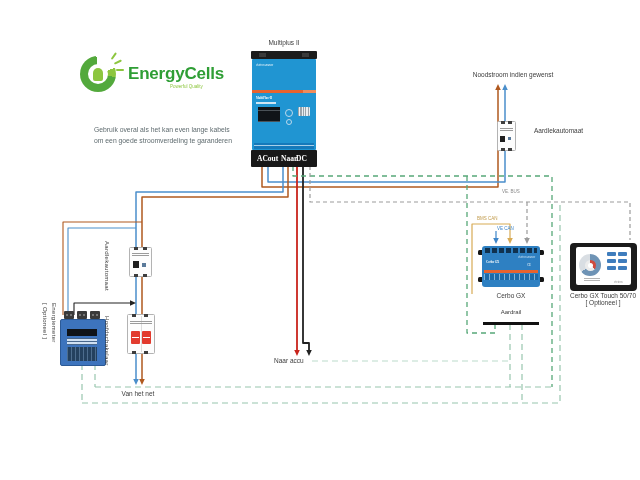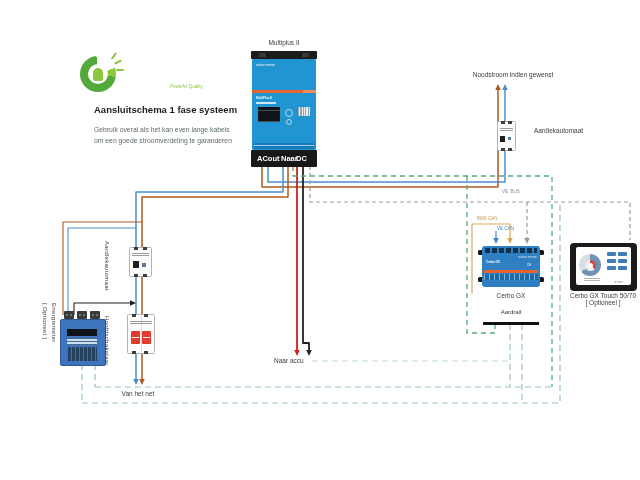--- a/index.html
+++ b/index.html
@@ -1,19 +1,19 @@
 <!DOCTYPE html>
 <html><head>
 <meta charset="utf-8">
 <style>
   html,body{margin:0;padding:0;background:#fff;}
   #canvas{position:relative;width:640px;height:480px;background:#ffffff;overflow:hidden;
           font-family:"Liberation Sans",sans-serif;color:#3c3c3c;}
   #wiresvg{position:absolute;left:0;top:0;width:640px;height:480px;z-index:1;}
-  .dev{position:absolute;z-index:2;}
+  .dev{position:absolute;z-index:2;font-family:Liberation Serif, serif;}
   .lbl{position:absolute;z-index:3;font-size:6.5px;color:#3c3c3c;white-space:nowrap;}
   .lbl.center{text-align:center;}
   .vlabel{position:absolute;z-index:3;writing-mode:vertical-rl;font-size:6px;color:#3c3c3c;
           letter-spacing:.3px;white-space:nowrap;}
   .tiny{position:absolute;font-size:6px;transform:scale(.5);transform-origin:0 0;white-space:nowrap;}
 
   
   .logo{position:absolute;left:80px;top:53px;width:44px;height:44px;z-index:3;}
   .logo .ring{position:absolute;left:0;top:3px;width:36px;height:36px;border-radius:50%;
     background:conic-gradient(from 70deg,#8dc63f 0 30deg,#53a93c 30deg 285deg,transparent 285deg 360deg);}
@@ -145,22 +145,22 @@
     </svg>
 
   <div class="logo">
     <div class="ring"></div>
     <div class="ring-hole"></div>
     <div class="bulb"></div>
     <span class="ray ray1"></span>
     <span class="ray ray2"></span>
     <span class="ray ray3"></span>
   </div>
+  <div class="brand">EnergyCells</div>
   <div class="tagline">Powerful Quality</div>
-  <div class="title">Aansluitschema 1 fase systeem</div>
   <div class="subtitle">
     <div>Gebruik overal als het kan even lange kabels</div>
     <div>om een goede stroomverdeling te garanderen</div>
   </div>
 
   <div class="lbl center" style="left:251px;top:39px;width:66px;">Multiplus II</div>
   <div class="dev multiplus">
     <div class="mp-bracket">
       <span class="slot" style="left:8px;"></span>
       <span class="slot" style="right:8px;"></span>

